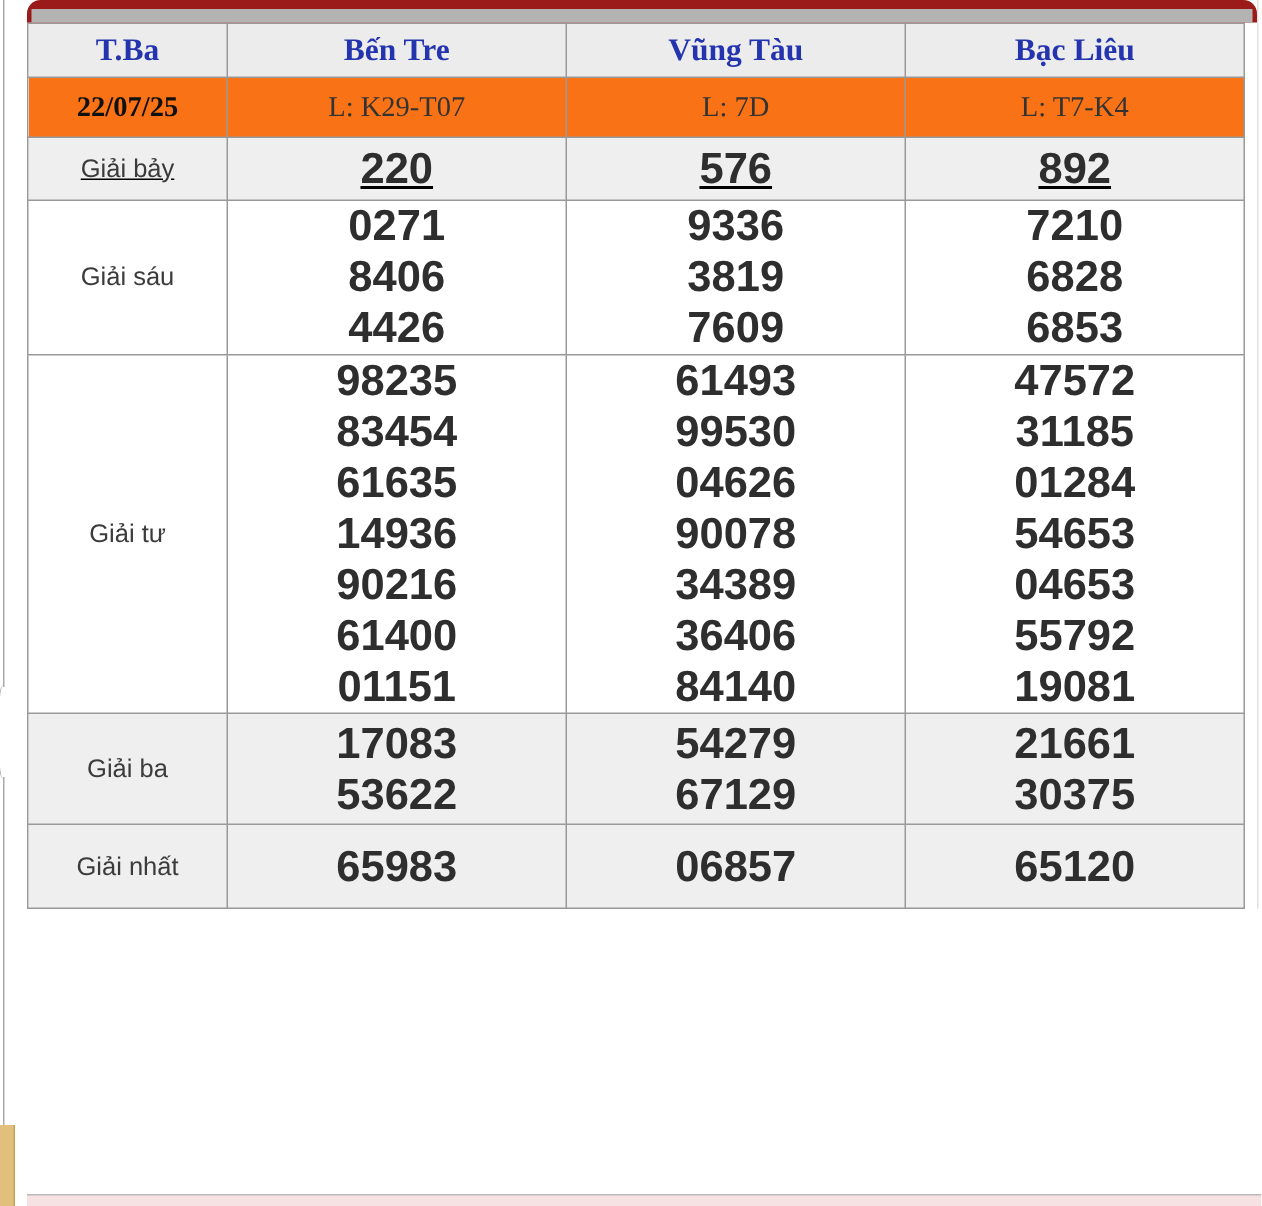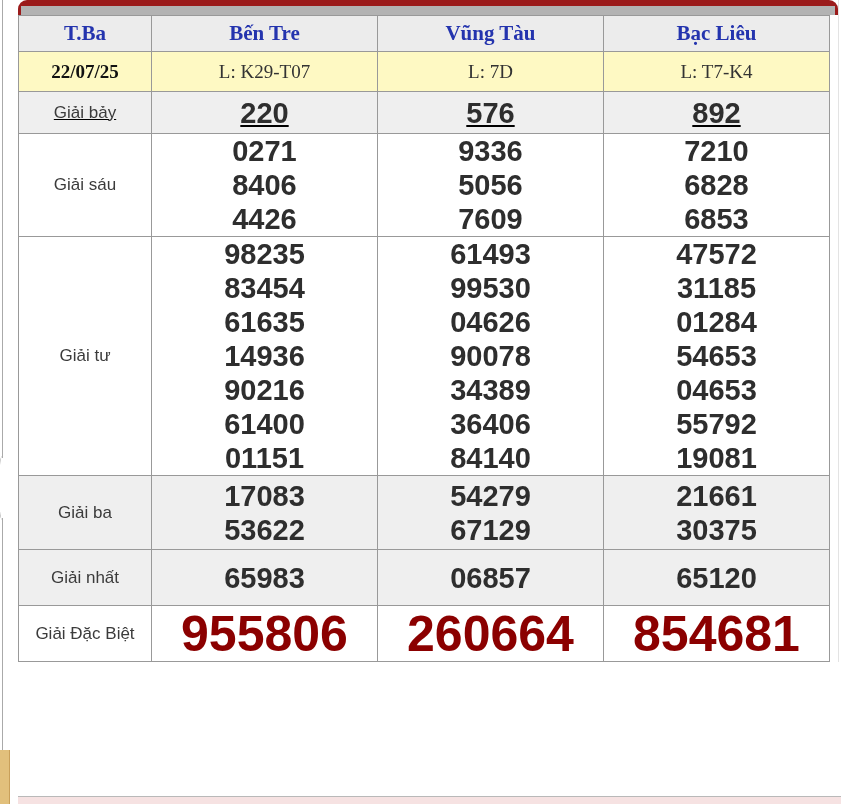--- a/index.html
+++ b/index.html
@@ -55,21 +55,21 @@
   }
   col.c-label { width: 133px; }
   col.c-prov  { width: 226px; }
 
   tr.header-row { height: 36px; background: #ececec; }
   tr.header-row th {
     font-family: "Liberation Serif", serif;
     font-weight: bold; font-size: 21px;
     color: var(--header-blue, #2434ae);
   }
-  tr.date-row { height: 40px; background: #fef9c3; }
+  tr.date-row { height: 40px; background: #f97316; }
   tr.date-row td {
     font-family: "Liberation Serif", serif;
     font-size: 19px; color: #333;
   }
   tr.date-row td.date-cell { font-weight: bold; color: #111; }
 
   tr.prize-row { background: #ffffff; }
   tr.prize-row.shade { background: var(--shade-bg, #efefef); }
   td.label {
     font-size: 17px; color: #3b3b3b; font-weight: normal;
@@ -146,21 +146,21 @@
           </tr>
           <tr class="prize-row" style="height: 102px;">
             <td class="label">Giải sáu</td>
             <td class="vals normal">
               <div class="num">0271</div>
               <div class="num">8406</div>
               <div class="num">4426</div>
             </td>
             <td class="vals normal">
               <div class="num">9336</div>
-              <div class="num">5056</div>
+              <div class="num">3819</div>
               <div class="num">7609</div>
             </td>
             <td class="vals normal">
               <div class="num">7210</div>
               <div class="num">6828</div>
               <div class="num">6853</div>
             </td>
           </tr>
           <tr class="prize-row" style="height: 238px;">
             <td class="label">Giải tư</td>
@@ -212,30 +212,18 @@
             <td class="vals normal">
               <div class="num">65983</div>
             </td>
             <td class="vals normal">
               <div class="num">06857</div>
             </td>
             <td class="vals normal">
               <div class="num">65120</div>
             </td>
           </tr>
-          <tr class="prize-row" style="height: 56px;">
-            <td class="label">Giải Đặc Biệt</td>
-            <td class="vals special-red">
-              <div class="num">955806</div>
-            </td>
-            <td class="vals special-red">
-              <div class="num">260664</div>
-            </td>
-            <td class="vals special-red">
-              <div class="num">854681</div>
-            </td>
-          </tr>
         </tbody>
     </table>
   </div>
 
   <div class="pink-strip"></div>
 </div>
 
 </body></html>

